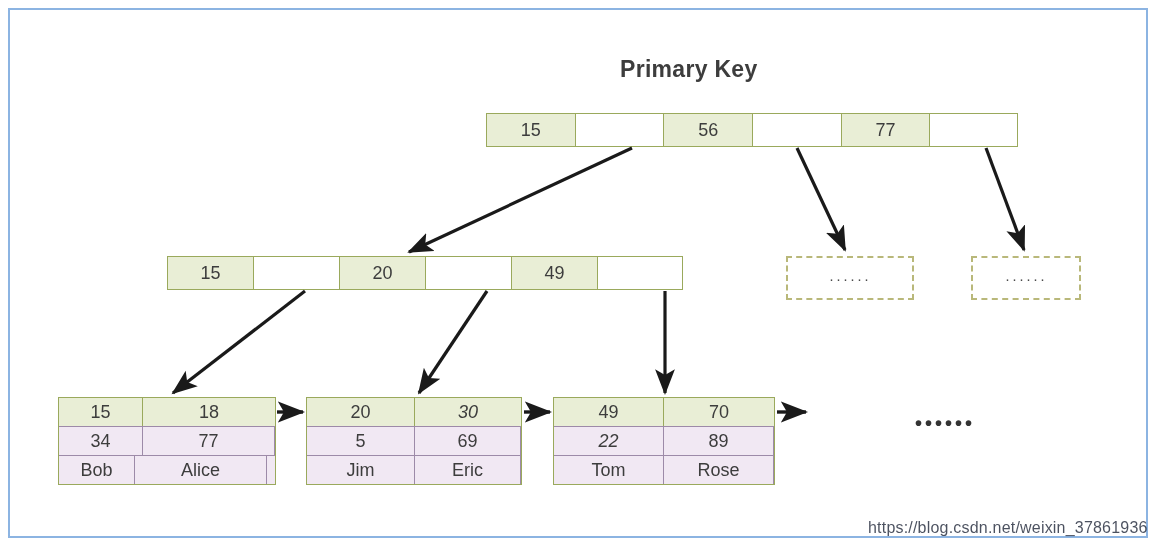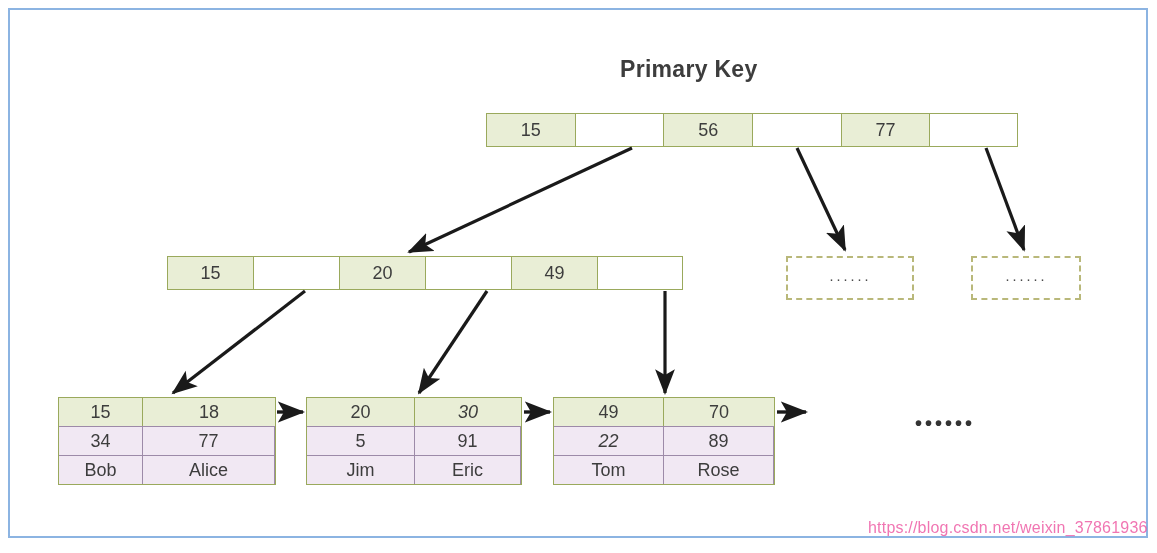--- a/index.html
+++ b/index.html
@@ -132,21 +132,21 @@
     width: 1157px;
     height: 553px;
     pointer-events: none;
   }
   
   #watermark {
     position: absolute;
     left: 868px;
     top: 519px;
     font-size: 16px;
-    color: #ec4899;
+    color: #0f172a;
     opacity: .75;
     white-space: nowrap;
     letter-spacing: .2px;
   }
 </style>
 </head>
 <body>
 
 <div id="canvas">
   <div id="frame"></div>
@@ -177,33 +177,33 @@
   <div class="leaf-node" style="left:58px; top:397px; width:218px;">
     <div class="leaf-row row-key">
       <div class="leaf-cell" style="width:84px;">15</div>
       <div class="leaf-cell" style="width:132px;">18</div>
     </div>
     <div class="leaf-row row-val">
       <div class="leaf-cell" style="width:84px;">34</div>
       <div class="leaf-cell" style="width:132px;">77</div>
     </div>
     <div class="leaf-row row-val">
-      <div class="leaf-cell" style="width:84px;">Bob</div>
+      <div class="leaf-cell" style="width:76px;">Bob</div>
       <div class="leaf-cell" style="width:132px;">Alice</div>
     </div>
   </div>
 
   <div class="leaf-node" style="left:306px; top:397px; width:216px;">
     <div class="leaf-row row-key">
       <div class="leaf-cell" style="width:108px;">20</div>
       <div class="leaf-cell" style="width:106px;font-style:italic;">30</div>
     </div>
     <div class="leaf-row row-val">
       <div class="leaf-cell" style="width:108px;">5</div>
-      <div class="leaf-cell" style="width:106px;">91</div>
+      <div class="leaf-cell" style="width:106px;">69</div>
     </div>
     <div class="leaf-row row-val">
       <div class="leaf-cell" style="width:108px;">Jim</div>
       <div class="leaf-cell" style="width:106px;">Eric</div>
     </div>
   </div>
 
   <div class="leaf-node" style="left:553px; top:397px; width:222px;">
     <div class="leaf-row row-key">
       <div class="leaf-cell" style="width:110px;">49</div>

